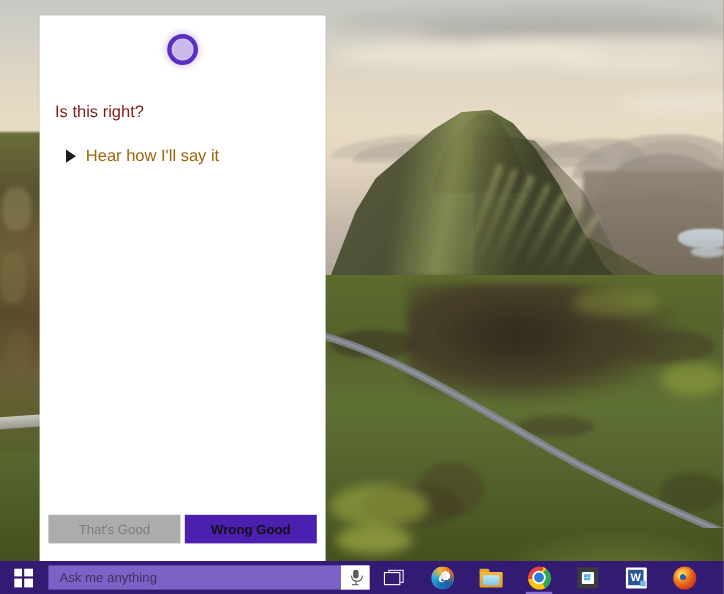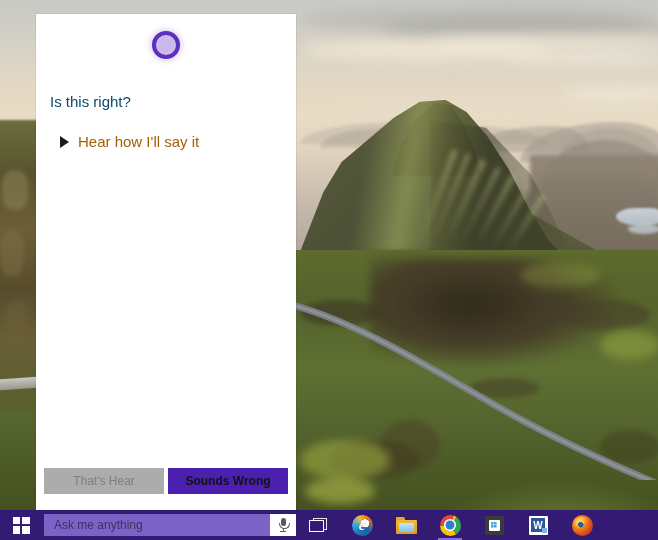--- a/index.html
+++ b/index.html
@@ -297,21 +297,21 @@
     border: 4px solid #5b2fc0;
     box-sizing: border-box;
   }
 
   #panel-body {
     flex: 1 1 auto;
     padding: 0 14px;
     position: relative;
   }
   #is-this-right {
-    color: #0c4a6e;
+    color: #7f1d1d;
     font-size: 15px;
     line-height: 18px;
     margin: 17px 0 0 0;
     font-weight: 400;
   }
   #hear-row {
     display: flex;
     align-items: center;
     margin: 22px 0 0 10px;
     cursor: pointer;
@@ -379,21 +379,21 @@
   .win-logo {
     width: 17px; height: 17px;
     display: grid;
     grid-template-columns: 1fr 1fr;
     grid-template-rows: 1fr 1fr;
     gap: 2px;
   }
   .win-logo i { background: #ffffff; display: block; }
 
   #search-box {
-    width: 252px; height: 22px;
+    width: 292px; height: 22px;
     background: #7b62c6;
     display: flex;
     align-items: center;
     flex: none;
     margin-left: 2px;
     position: relative;
   }
   #search-input-text {
     flex: 1 1 auto;
     font-size: 12px;
@@ -695,22 +695,22 @@
     <div id="panel-body">
       <div id="is-this-right">Is this right?</div>
 
       <div id="hear-row">
         <div id="play-triangle"></div>
         <div id="hear-label">Hear how I'll say it</div>
       </div>
     </div>
 
     <div id="panel-footer">
-      <button class="cbtn" id="btn-wrong">That's Hear</button>
-      <button class="cbtn" id="btn-good">Sounds Wrong</button>
+      <button class="cbtn" id="btn-wrong">That's Good</button>
+      <button class="cbtn" id="btn-good">Wrong Good</button>
     </div>
   </div>
 
   <div id="taskbar">
 
     <div id="start-button">
       <div class="win-logo">
         <i></i>
         <i></i>
         <i></i>

